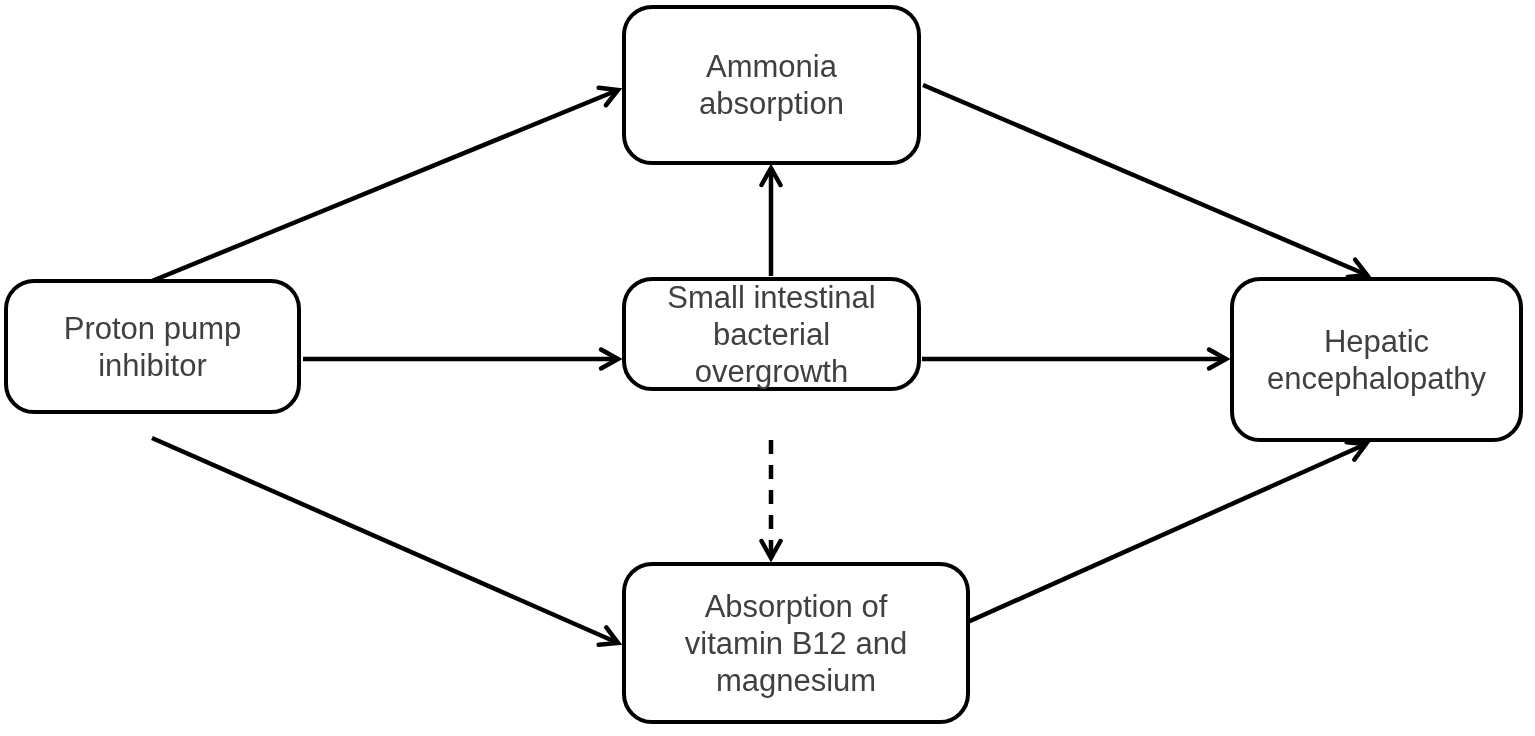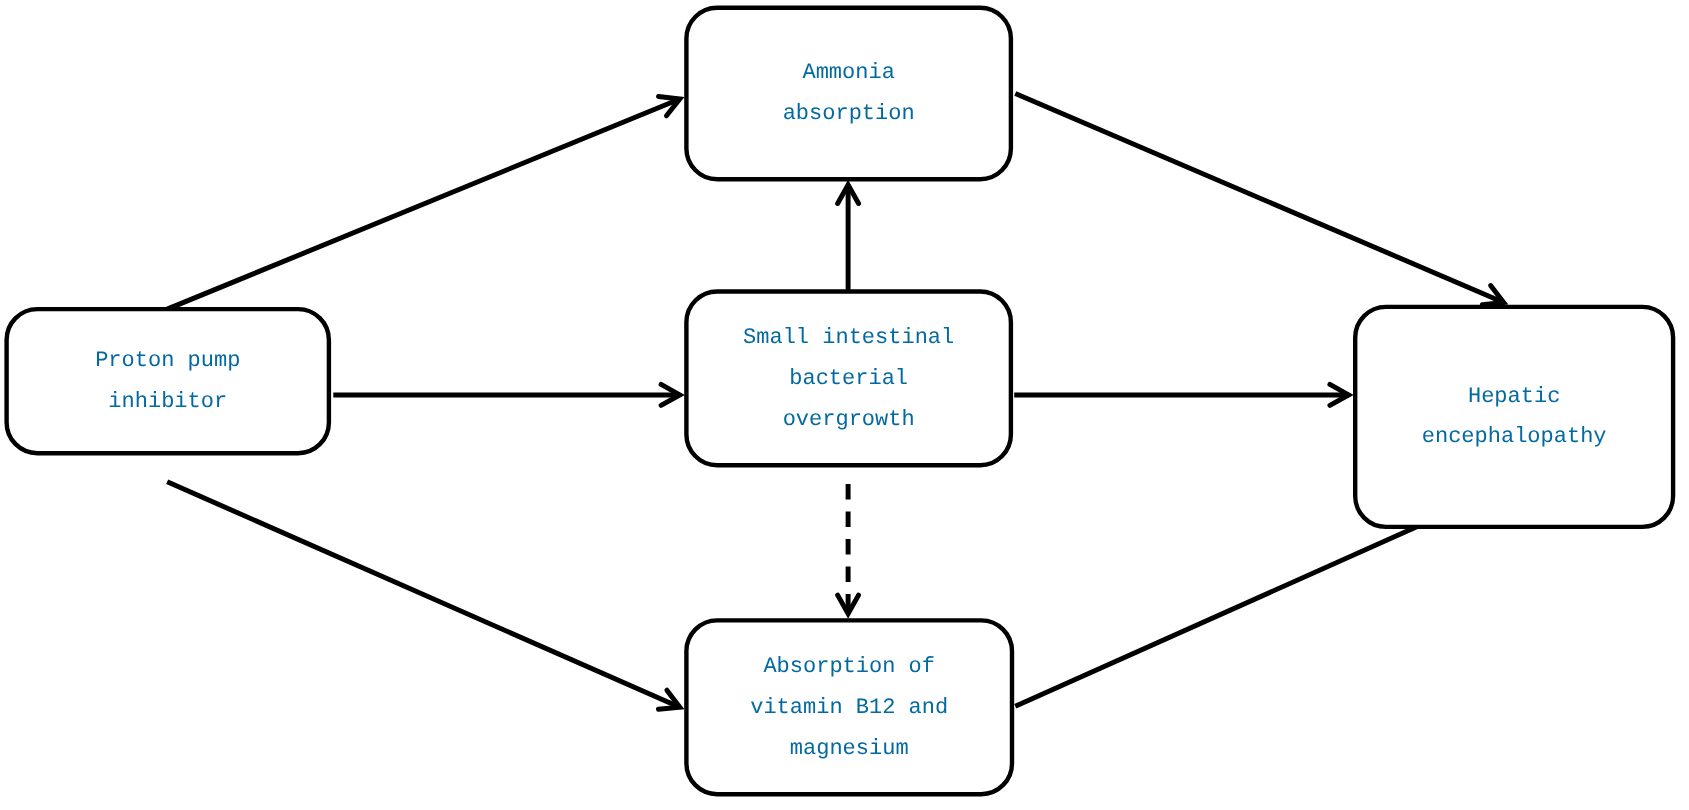--- a/index.html
+++ b/index.html
@@ -37,31 +37,30 @@
     background: #ffffff;
     border: 4px solid #000000;
     border-radius: 30px;
     display: flex;
     align-items: center;
     justify-content: center;
     text-align: center;
   }
   .node-label {
     display: block;
-    color: #0369a1;
-    font-size: 20px;
+    color: #404040;
+    font-size: 31px;
     line-height: 37px;
     white-space: pre-line;
-    font-family: Liberation Mono, monospace;
   }
   .node-ppi      { left: 4px;    top: 279px; width: 297px; height: 135px; }
   .node-ammonia  { left: 622px;  top: 5px;   width: 299px; height: 160px; }
-  .node-sibo     { left: 622px;  top: 263px; width: 299px; height: 162px; }
-  .node-vitamin  { left: 622px;  top: 562px; width: 300px; height: 162px; align-items: center; }
-  .node-hepatic  { left: 1230px; top: 277px; width: 293px; height: 204px; }
+  .node-sibo     { left: 622px;  top: 277px; width: 299px; height: 114px; }
+  .node-vitamin  { left: 622px;  top: 562px; width: 348px; height: 162px; align-items: center; }
+  .node-hepatic  { left: 1230px; top: 277px; width: 293px; height: 165px; }
 </style>
 </head>
 <body>
 
 <div class="stage">
 
   <svg class="edges-layer" width="1535" height="736" viewBox="0 0 1535 736" xmlns="http://www.w3.org/2000/svg">
     <defs>
       <marker id="arrowOpenV" markerUnits="userSpaceOnUse" markerWidth="44" markerHeight="32" viewBox="-34 -16 44 32" refX="0" refY="0" orient="auto">
         <path d="M -17 -9.5 L 0 0 L -17 9.5" fill="none" stroke="#000000" stroke-width="4.5" stroke-linecap="round" stroke-linejoin="miter"></path>

